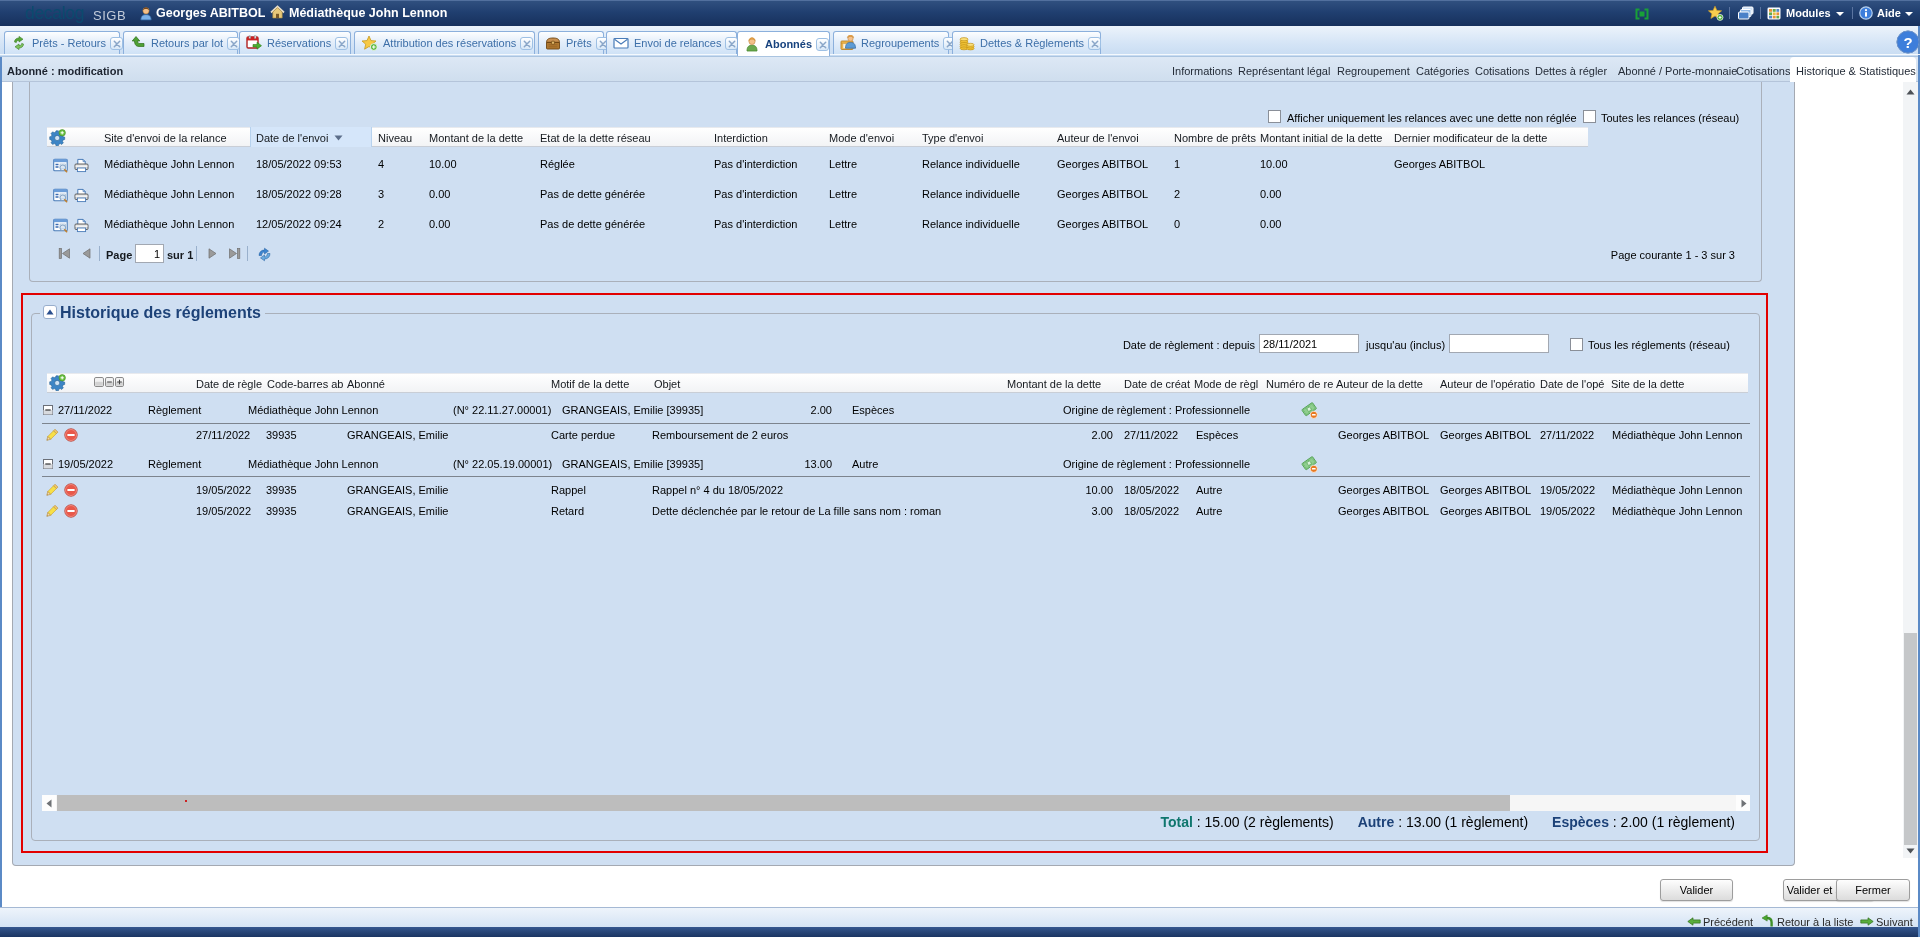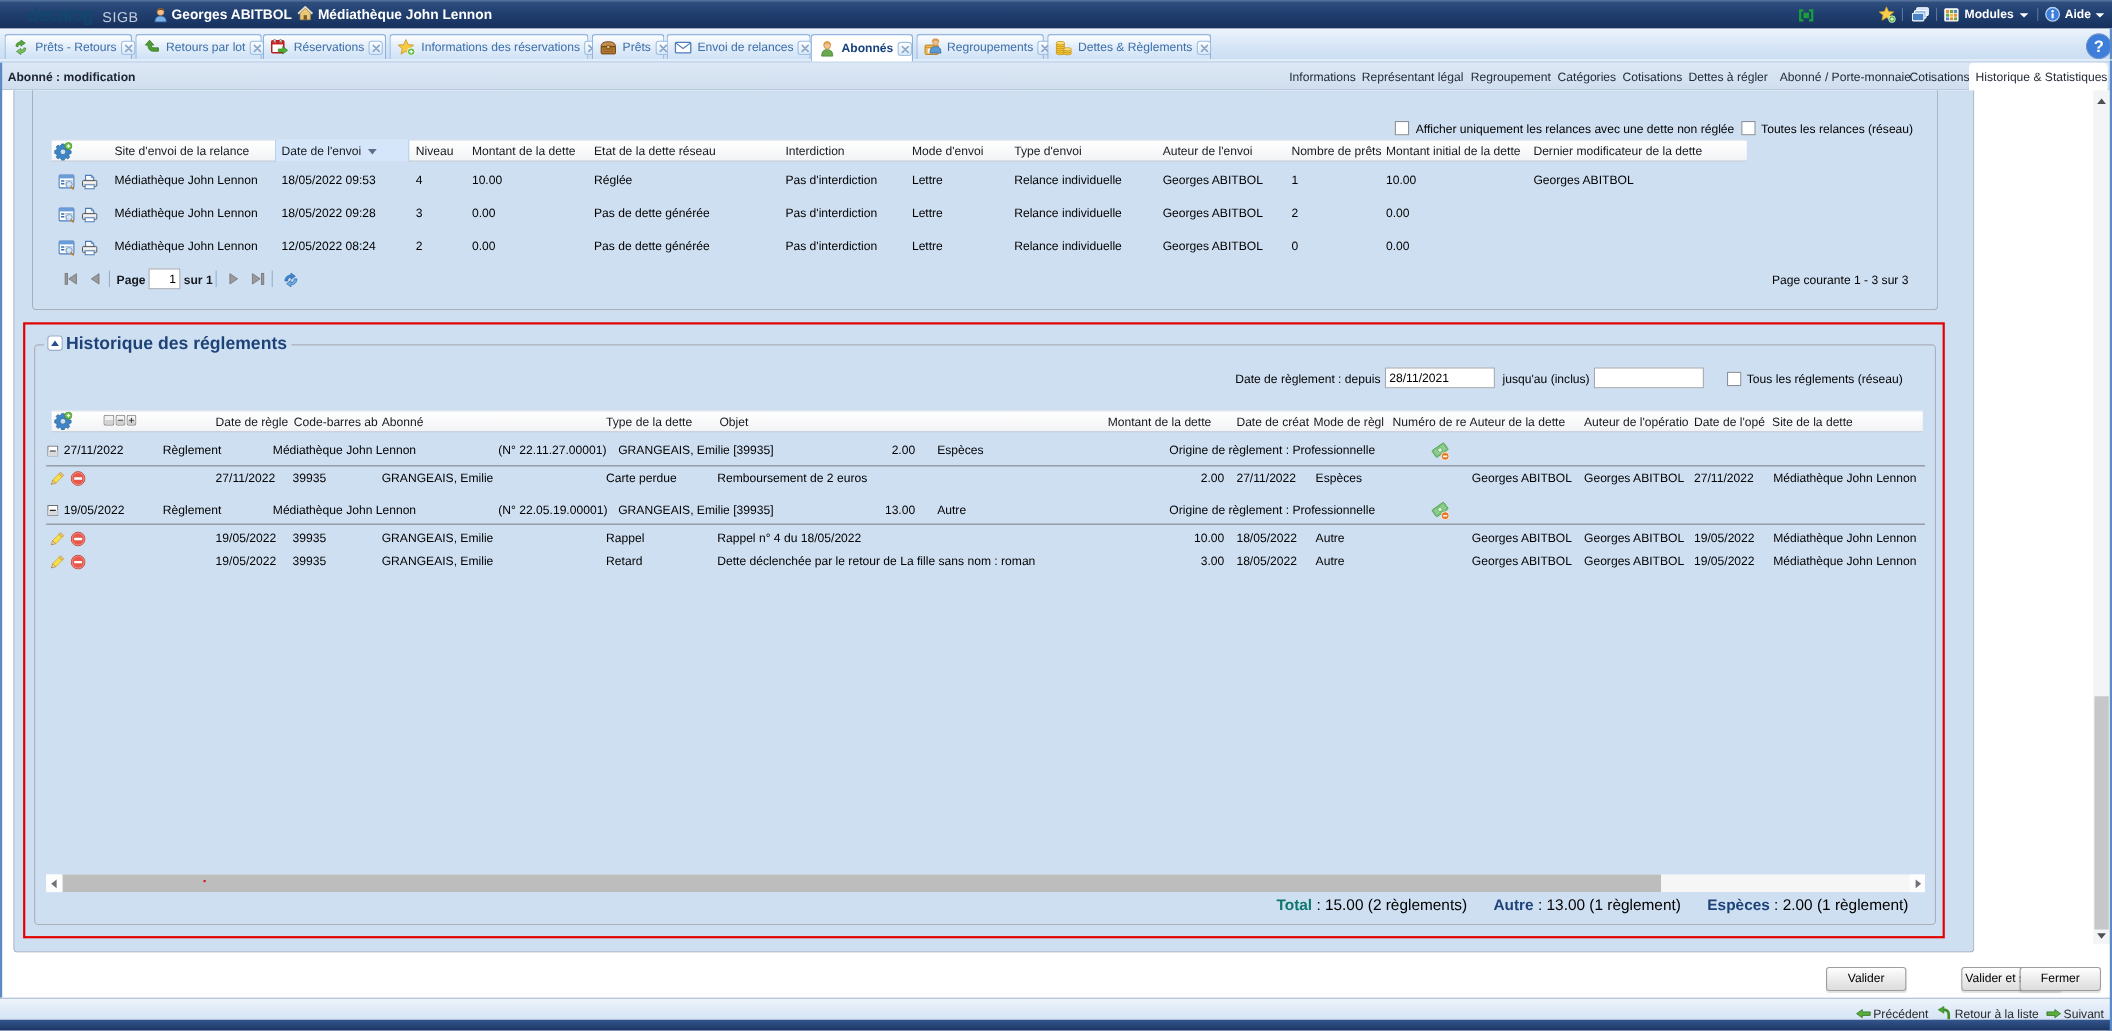--- a/index.html
+++ b/index.html
@@ -105,21 +105,21 @@
     <span class="tabx"><svg width="8" height="8" viewBox="0 0 8 8">
         <path d="M1.3 1.3 L6.7 6.7 M6.7 1.3 L1.3 6.7" stroke="#8aa6c8" stroke-width="1.5" stroke-linecap="round"></path>
       </svg></span>
   </div>
 <div class="tab" style="left:354px;width:181px;">
     <svg width="17" height="16" viewBox="0 0 17 16">
       <path d="M8 1 L10 5.6 15 6 11.3 9.2 12.4 14.2 8 11.5 3.6 14.2 4.7 9.2 1 6 6 5.6 Z" fill="#f7c944" stroke="#c89a20" stroke-width="0.8"></path>
       <circle cx="12.8" cy="12" r="3.4" fill="#58b73c" stroke="#fff" stroke-width="0.8"></circle>
       <path d="M12.8 10.2 v3.6 M11 12 h3.6" stroke="#fff" stroke-width="1.1"></path>
     </svg>
-    <span class="lbl">Informations des réservations</span>
+    <span class="lbl">Attribution des réservations</span>
     <span class="tabx"><svg width="8" height="8" viewBox="0 0 8 8">
         <path d="M1.3 1.3 L6.7 6.7 M6.7 1.3 L1.3 6.7" stroke="#8aa6c8" stroke-width="1.5" stroke-linecap="round"></path>
       </svg></span>
   </div>
 <div class="tab" style="left:538px;width:66px;">
     <svg width="16" height="16" viewBox="0 0 16 16">
       <rect x="1.5" y="7" width="13" height="7" rx="0.8" fill="#b07830" stroke="#6e4613" stroke-width="0.9"></rect>
       <path d="M1.5 7.5 C1.5 4 4 3 8 3 C12 3 14.5 4 14.5 7.5 Z" fill="#c89050" stroke="#6e4613" stroke-width="0.9"></path>
       <path d="M2 7.2 h12" stroke="#6e4613" stroke-width="0.7"></path>
       <rect x="6.6" y="6.2" width="2.8" height="3" rx="0.4" fill="#e8c070" stroke="#6e4613" stroke-width="0.7"></rect>
@@ -301,21 +301,21 @@
       <path d="M11.8 11.8 L13.6 13.6" stroke="#c08030" stroke-width="1.6" stroke-linecap="round"></path>
     </svg></div>
 <div class="ic" style="left:74px;top:218px;"><svg width="15" height="15" viewBox="0 0 15 15">
       <path d="M3.8 6 L3.8 1.4 L9 1.4 L11.2 3.6 L11.2 6" fill="#fff" stroke="#4a7cb8" stroke-width="1"></path>
       <path d="M9 1.4 L9 3.6 L11.2 3.6 Z" fill="#cfe0f4" stroke="#4a7cb8" stroke-width="0.7"></path>
       <rect x="1" y="6" width="13" height="5.5" rx="1" fill="#d8d8d8" stroke="#555" stroke-width="0.9"></rect>
       <rect x="1.6" y="7.4" width="11.8" height="1.6" fill="#f2f2f2"></rect>
       <rect x="3.4" y="10" width="8.2" height="3.6" fill="#fff" stroke="#4a7cb8" stroke-width="0.9"></rect>
     </svg></div>
 <div class="t" style="left:104px;top:217px;">Médiathèque John Lennon</div>
-<div class="t" style="left:256px;top:217px;">12/05/2022 08:24</div>
+<div class="t" style="left:256px;top:217px;">12/05/2022 09:24</div>
 <div class="t" style="left:378px;top:217px;">2</div>
 <div class="t" style="left:429px;top:217px;">0.00</div>
 <div class="t" style="left:540px;top:217px;">Pas de dette générée</div>
 <div class="t" style="left:714px;top:217px;">Pas d'interdiction</div>
 <div class="t" style="left:829px;top:217px;">Lettre</div>
 <div class="t" style="left:922px;top:217px;">Relance individuelle</div>
 <div class="t" style="left:1057px;top:217px;">Georges ABITBOL</div>
 <div class="t" style="left:1174px;top:217px;">0</div>
 <div class="t" style="left:1260px;top:217px;">0.00</div>
 <div class="ic" style="left:57px;top:246px;"><svg width="15" height="15" viewBox="0 0 15 15">
@@ -383,21 +383,21 @@
       <path d="M2.2 5 h4.6" stroke="#444" stroke-width="1"></path>
     </svg></div>
 <div class="ic" style="left:115px;top:377px;"><svg width="9" height="10" viewBox="0 0 9 10">
       <rect x="0.5" y="0.5" width="8" height="9" rx="1.4" fill="#f2f2f2" stroke="#8a8a8a" stroke-width="1"></rect>
       <rect x="1.1" y="4.8" width="6.8" height="4" rx="1" fill="#d2d2d2"></rect>
       <path d="M2.2 5 h4.6 M4.5 2.7 v4.6" stroke="#444" stroke-width="1"></path>
     </svg></div>
 <div class="t" style="left:196px;top:377px;color:#15191e;">Date de règle</div>
 <div class="t" style="left:267px;top:377px;color:#15191e;">Code-barres ab</div>
 <div class="t" style="left:347px;top:377px;color:#15191e;">Abonné</div>
-<div class="t" style="left:551px;top:377px;color:#15191e;">Type de la dette</div>
+<div class="t" style="left:551px;top:377px;color:#15191e;">Motif de la dette</div>
 <div class="t" style="left:654px;top:377px;color:#15191e;">Objet</div>
 <div class="t" style="left:1007px;top:377px;color:#15191e;">Montant de la dette</div>
 <div class="t" style="left:1124px;top:377px;color:#15191e;">Date de créat</div>
 <div class="t" style="left:1194px;top:377px;color:#15191e;">Mode de règl</div>
 <div class="t" style="left:1266px;top:377px;color:#15191e;">Numéro de re</div>
 <div class="t" style="left:1336px;top:377px;color:#15191e;">Auteur de la dette</div>
 <div class="t" style="left:1440px;top:377px;color:#15191e;">Auteur de l'opératio</div>
 <div class="t" style="left:1540px;top:377px;color:#15191e;">Date de l'opé</div>
 <div class="t" style="left:1611px;top:377px;color:#15191e;">Site de la dette</div>
 <div class="ic" style="left:43px;top:405px;"><svg width="10" height="10" viewBox="0 0 10 10">

